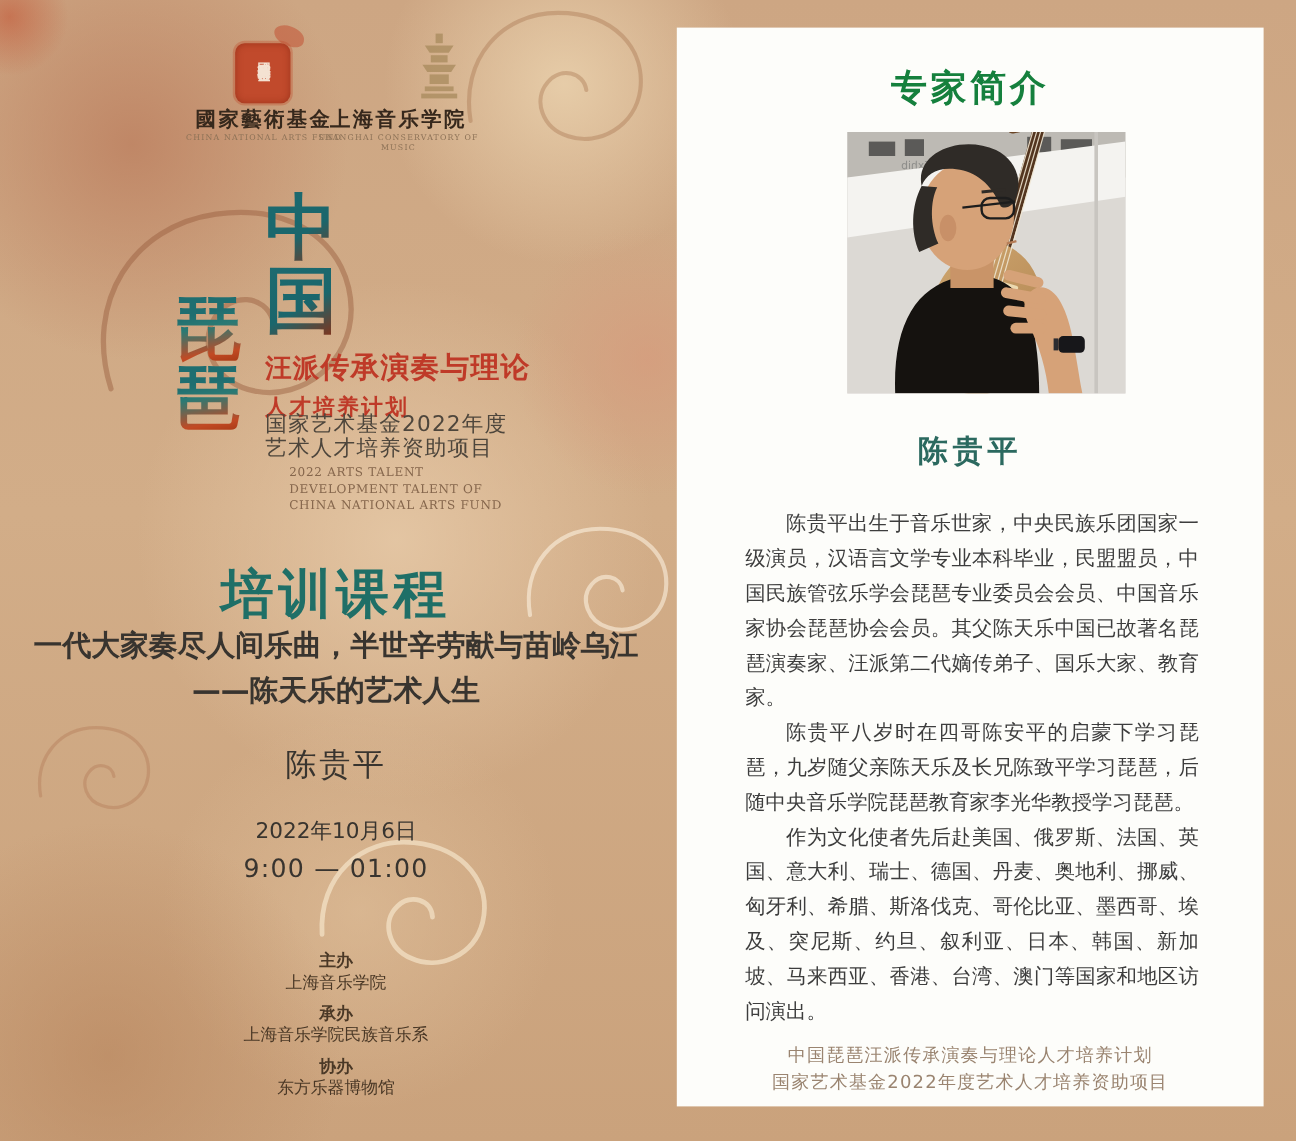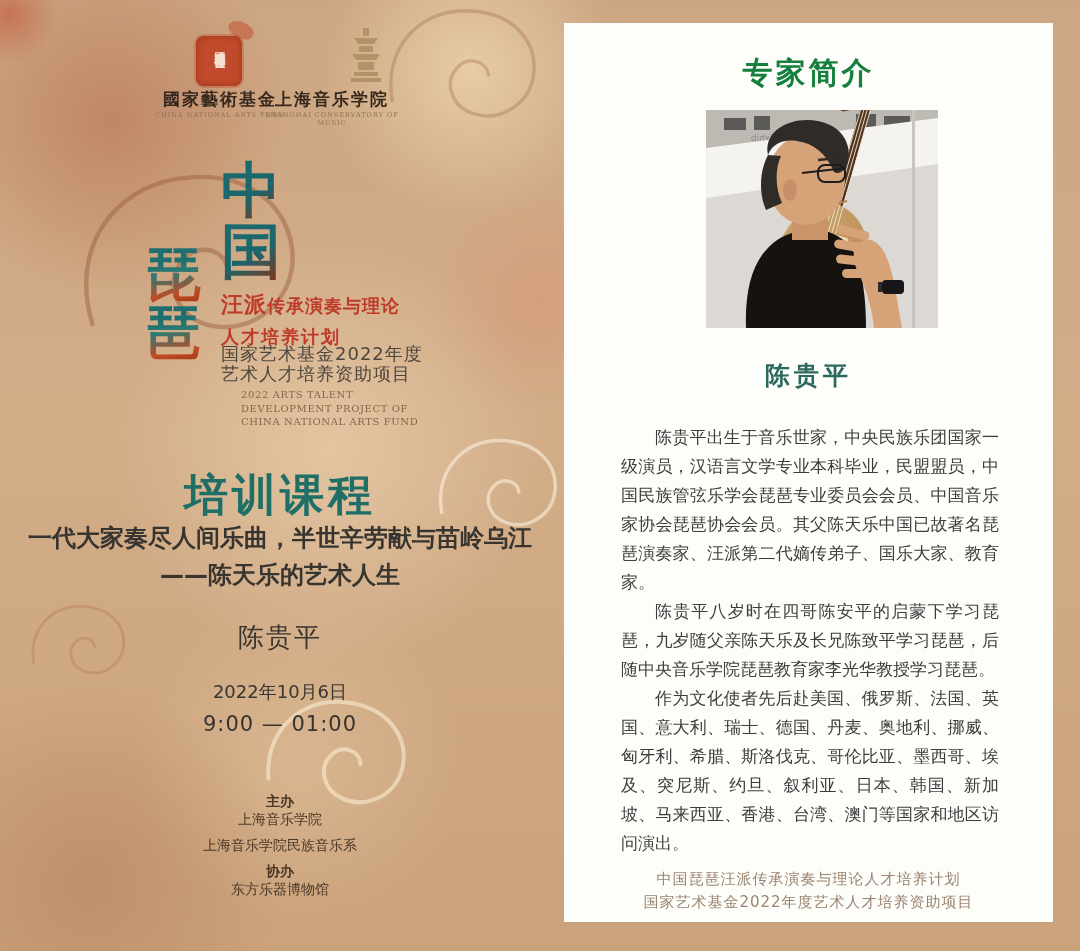--- a/index.html
+++ b/index.html
@@ -34,21 +34,21 @@
   #cons-cap{left:258px;top:111px;width:148px;}
   .title-char{font-family:"DejaVu Serif",serif;font-weight:bold;line-height:1.02;
     background:linear-gradient(150deg,#1d6b70 0%,#1a666c 55%,#8c2f14 100%);
     -webkit-background-clip:text;background-clip:text;color:transparent;}
   #title-main{left:221px;top:160px;font-size:60px;}
   #title-sub{left:144px;top:245px;font-size:57px;}
   #title-sub .title-char{background:linear-gradient(170deg,#1f6e70 30%,#2a7a74 48%,#c24a24 82%,#a33612 100%);
     -webkit-background-clip:text;background-clip:text;}
   #subtitle{left:221px;top:290px;color:#bf3a28;font-weight:bold;font-family:"DejaVu Serif",serif;}
   #subtitle .big{font-size:22px;letter-spacing:1px;text-align:center;}
-  #subtitle .small{font-size:18px;letter-spacing:1px;}
+  #subtitle .small{font-size:24px;letter-spacing:1px;}
   #subtitle .line2{font-size:18px;margin-top:5px;letter-spacing:2px;}
   #program{left:221px;top:344px;font-size:18px;color:#4e463c;line-height:20px;letter-spacing:1px;}
   #program-en{left:221px;top:388px;font-family:"DejaVu Serif",serif;font-size:10px;color:#85664c;
     line-height:13.5px;letter-spacing:.6px;margin-left:20px;}
   #course-head{left:0;top:466px;width:560px;font-family:"DejaVu Serif",serif;font-size:44px;
     font-weight:bold;color:#1f6f67;letter-spacing:4px;}
   #lecture{left:10px;top:520px;width:540px;font-size:24px;font-weight:600;color:#38342f;line-height:37px;}
   #speaker{left:0;top:620px;width:560px;font-size:26px;color:#38342f;letter-spacing:2px;}
   #date{left:0;top:680px;width:560px;font-size:18px;color:#38342f;}
   #time{left:0;top:712px;width:560px;font-size:21px;color:#38342f;letter-spacing:1px;}
@@ -121,39 +121,40 @@
     <div><span class="big">汪派</span><span class="small">传承演奏与理论</span></div>
     <div class="line2">人才培养计划</div>
   </div>
 
   <div class="abs" id="program">
     <div>国家艺术基金2022年度</div>
     <div>艺术人才培养资助项目</div>
   </div>
   <div class="abs" id="program-en">
     <div>2022 ARTS TALENT</div>
-    <div>DEVELOPMENT PROJECT OF</div>
+    <div>DEVELOPMENT TALENT OF</div>
     <div>CHINA NATIONAL ARTS FUND</div>
   </div>
 
   <div class="abs center" id="course-head">培训课程</div>
   <div class="abs center" id="lecture">
     <div>一代大家奏尽人间乐曲，半世辛劳献与苗岭乌江</div>
     <div>——陈天乐的艺术人生</div>
   </div>
   <div class="abs center" id="speaker">陈贵平</div>
   <div class="abs center" id="date">2022年10月6日</div>
   <div class="abs center" id="time">9:00 — 01:00</div>
 
   <div class="abs center" id="organizers">
     <div class="org-group">
       <div class="org-role">主办</div>
       <div>上海音乐学院</div>
     </div>
     <div class="org-group">
+      <div class="org-role">承办</div>
       <div>上海音乐学院民族音乐系</div>
     </div>
     <div class="org-group">
       <div class="org-role">协办</div>
       <div>东方乐器博物馆</div>
     </div>
   </div>
 
   <div class="abs" id="card">
     <div class="abs center" id="expert-head">专家简介</div>

